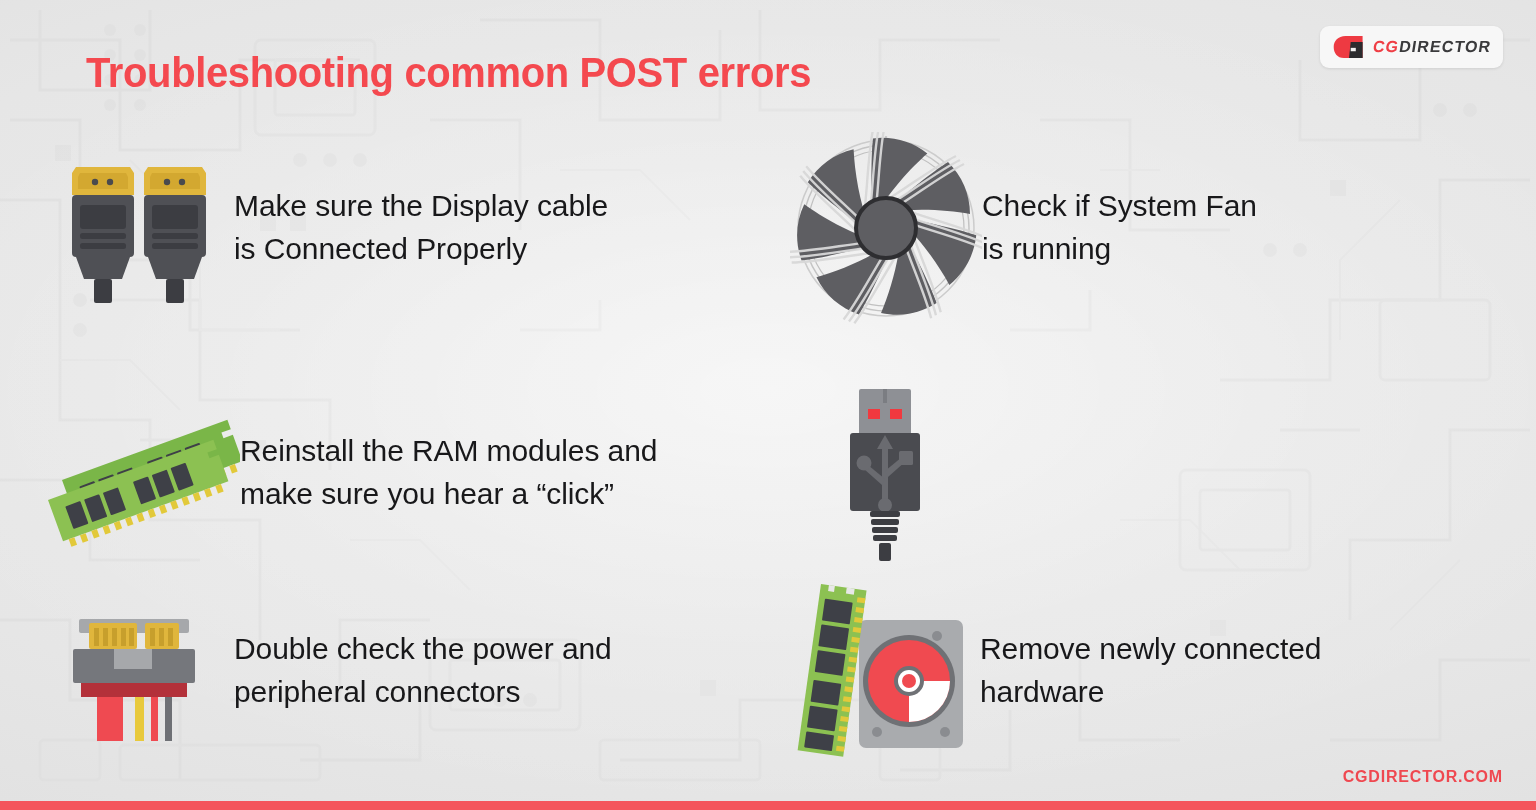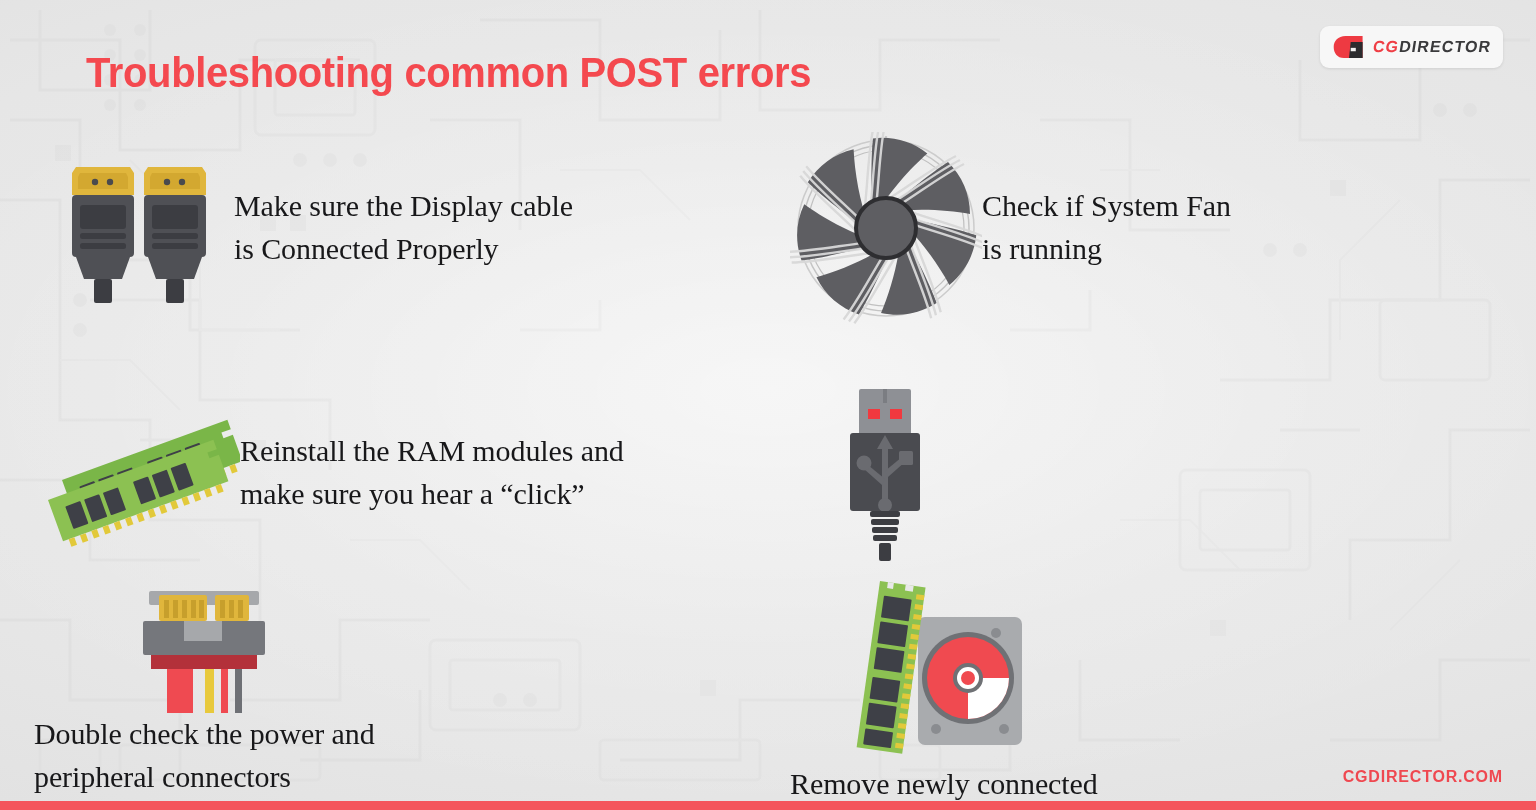--- a/index.html
+++ b/index.html
@@ -93,31 +93,31 @@
   .icon-slot {
     flex: 0 0 auto;
     display: flex;
     align-items: center;
     justify-content: center;
   }
   .cell-text {
     font-size: 30px;
     line-height: 1.42;
     color: #18181a;
-    font-family: Liberation Serif, serif;
+    font-family: Liberation Sans, sans-serif;
     white-space: pre-line;
     letter-spacing: -0.1px;
   }
 
   
   .col-a { left: 34px; }
   .col-b { left: 790px; }
   .row-1 { top: 10px;  height: 200px; }
   .row-2 { top: 255px; height: 200px; }
-  .row-3 { top: 455px; height: 195px; flex-direction: column; }
+  .row-3 { top: 455px; height: 195px; }
 
   
   .footer-url {
     position: absolute;
     right: 33px;
     bottom: 24px;
     font-size: 16px;
     font-weight: bold;
     letter-spacing: 0.8px;
     color: #ef4850;

